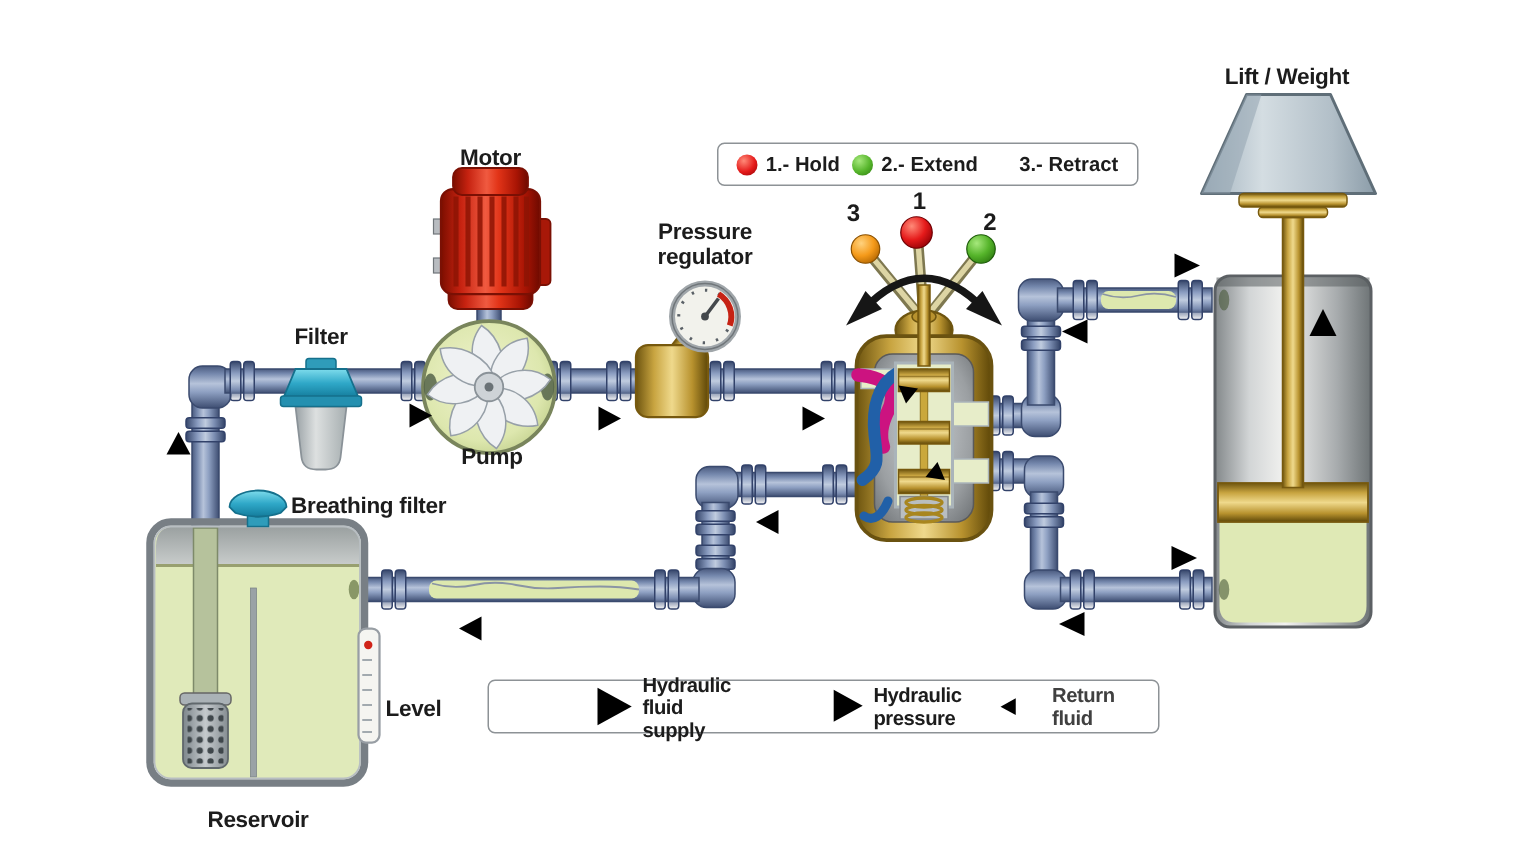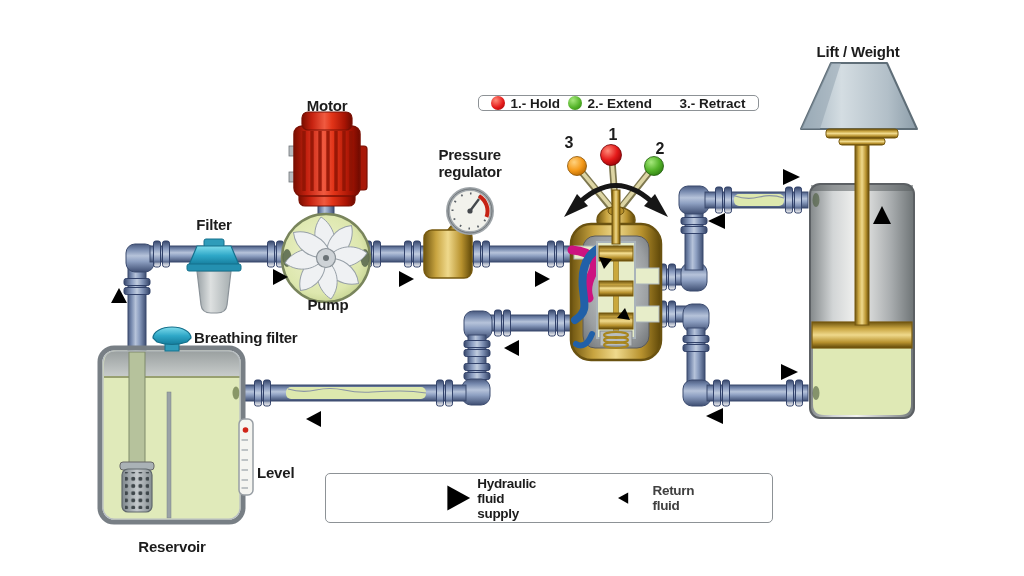--- a/index.html
+++ b/index.html
@@ -1,27 +1,27 @@
 <!DOCTYPE html>
 <html style="--supply: #00a88e; --pressure: #cc1380; --return: #2160a8; --hold: #e51a1a; --extend: #55b42a; --retract: #f59a1a;"><head>
 <meta charset="utf-8">
 <style>
   html,body{margin:0;padding:0;background:#fff;}
   #stage{position:relative;width:1024px;height:576px;background:#ffffff;overflow:hidden;
          font-family:"Liberation Sans",sans-serif;}
   #art{position:absolute;left:0;top:0;}
   .label{position:absolute;font-weight:bold;font-size:15px;color:#1c1c1c;white-space:pre-line;
-         transform:translateX(-50%);line-height:1.15;letter-spacing:-0.2px;}
+         text-align:center;transform:translateX(-50%);line-height:1.15;letter-spacing:-0.2px;}
   .label.left{transform:none;text-align:center;}
   .num{position:absolute;font-weight:bold;font-size:16px;color:#1c1c1c;transform:translateX(-50%);}
   .legend{position:absolute;background:#fff;border:1.6px solid #8d9296;border-radius:5px;
           display:flex;align-items:center;justify-content:space-evenly;
           font-weight:bold;color:#1c1c1c;box-sizing:border-box;padding:0 4px;}
-  #legend-top{left:478px;top:95px;width:281px;height:16px;font-size:13.5px;}
-  #legend-bottom{left:325px;top:473px;width:448px;height:50px;font-size:13.5px;letter-spacing:-0.3px;}
+  #legend-top{left:478px;top:95px;width:281px;height:29px;font-size:13.5px;}
+  #legend-bottom{left:325px;top:453px;width:448px;height:36px;font-size:13.5px;letter-spacing:-0.3px;}
   .leg-item{display:flex;align-items:center;gap:5px;}
   .dot{width:14px;height:14px;border-radius:50%;flex:0 0 auto;}
   .dot-hold{background:radial-gradient(circle at 35% 30%,#ff8a78,var(--hold) 55%,#8e0005);}
   .dot-extend{background:radial-gradient(circle at 35% 30%,#a6e87c,var(--extend) 55%,#2d7a10);}
   .dot-retract{background:radial-gradient(circle at 35% 30%,#ffd27e,var(--retract) 55%,#b06400;}
   .leg-arrow{width:29px;height:14px;flex:0 0 auto;}
   .leg-arrow line{stroke:currentColor;stroke-width:3.6;}
   .leg-arrow polygon{fill:currentColor;}
   .supply{color:var(--supply);} .pressure{color:var(--pressure);} .return{color:var(--return);}
   .ar-supply{stroke:var(--supply);} .ah-supply{fill:var(--supply);}
@@ -448,20 +448,27 @@
 </div>
 
 <div class="legend" id="legend-bottom">
   <span class="leg-item supply">
     <svg class="leg-arrow" viewBox="0 0 30 14">
           <line x1="1" y1="7" x2="19" y2="7"></line>
           <polygon points="19,1.5 29,7 19,12.5"></polygon>
         </svg>
     <span style="color:#1c1c1c">Hydraulic fluid supply</span>
   </span>
+  <span class="leg-item pressure">
+    <svg class="leg-arrow" viewBox="0 0 30 14">
+          <line x1="1" y1="7" x2="19" y2="7"></line>
+          <polygon points="19,1.5 29,7 19,12.5"></polygon>
+        </svg>
+    <span style="color:#1c1c1c">Hydraulic pressure</span>
+  </span>
   <span class="leg-item return">
     <svg class="leg-arrow" viewBox="0 0 30 14">
           <line x1="11" y1="7" x2="29" y2="7"></line>
           <polygon points="11,1.5 1,7 11,12.5"></polygon>
         </svg>
     <span style="color:#404040">Return fluid</span>
   </span>
 </div>
 
 <div id="bottom-line"></div>

